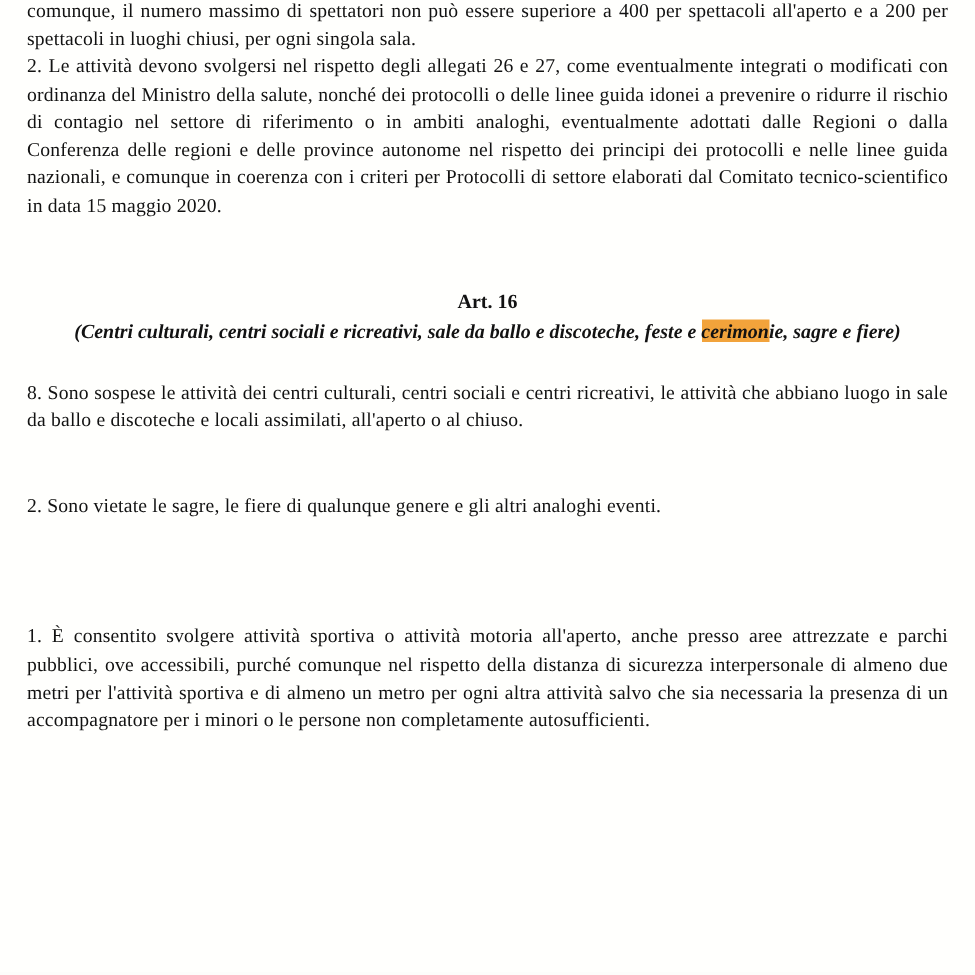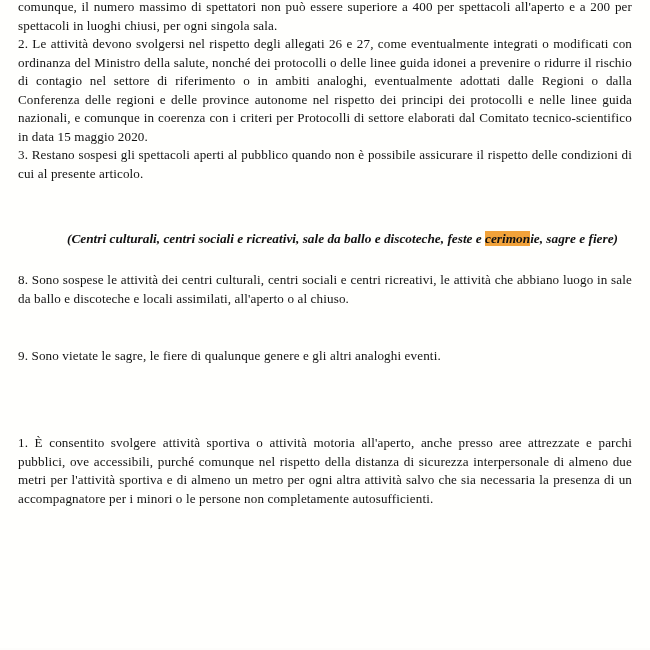--- a/index.html
+++ b/index.html
@@ -45,21 +45,21 @@
 
   
   .art-head {
     text-align: center;
     font-weight: bold;
     font-size: 13.3px;
     line-height: 18.4px;
     margin: 0;
   }
   .art-sub {
-    text-align: right;
+    text-align: center;
     font-weight: bold;
     font-style: italic;
     font-size: 13.3px;
     line-height: 19px;
     margin: 0;
     padding: 0 14px;
   }
 
   
   .gap-xl { height: 46px; }
@@ -87,41 +87,41 @@
 <body>
 
 <div class="page" style="background: rgb(253, 253, 251); color: rgb(20, 20, 20);">
 
   <div class="top-block">
 
     <p class="body-text first">comunque, il numero massimo di spettatori non può essere superiore a 400 per spettacoli all'aperto e a 200 per spettacoli in luoghi chiusi, per ogni singola sala.</p>
 
     <p class="body-text">2.  Le attività devono svolgersi nel rispetto degli allegati 26 e 27, come eventualmente integrati o modificati con ordinanza del Ministro della salute, nonché dei protocolli o delle linee guida idonei a prevenire o ridurre il rischio di contagio nel settore di riferimento o in ambiti analoghi, eventualmente adottati dalle Regioni o dalla Conferenza delle regioni e delle province autonome nel rispetto dei principi dei protocolli e nelle linee guida nazionali, e comunque in coerenza con i criteri per Protocolli di settore elaborati dal Comitato tecnico-scientifico in data 15 maggio 2020.</p>
 
-    <p class="body-text">3.  Restano sospesi gli spettacoli aperti al pubblico quando non è possibile assicurare il rispetto delle condizioni di cui al presente articolo.</p>
 
   </div>
 
   <div class="gap-xl"></div>
 
   <div>
 
+    <p class="art-head">Art. 16</p>
 
     <p class="art-sub"><span>(Centri culturali, centri sociali e ricreativi, sale da ballo e discoteche, feste e </span><span class="hl-orange" style="background-color: rgb(240, 162, 60);">cerimon</span><span>ie, sagre e fiere)</span></p>
 
     <div class="gap-head"></div>
 
     <p class="body-text para">8. Sono sospese le attività dei centri culturali, centri sociali e centri ricreativi, le attività che abbiano luogo in sale da ballo e discoteche e locali assimilati, all'aperto o al chiuso.</p>
 
     <div class="gap-m"></div>
 
 
     <div class="gap-m"></div>
 
-    <p class="body-text para">9. Sono vietate le sagre, le fiere di qualunque genere e gli altri analoghi eventi.</p>
+    <p class="body-text para">2. Sono vietate le sagre, le fiere di qualunque genere e gli altri analoghi eventi.</p>
 
   </div>
 
   <div class="gap-xl"></div>
 
   <div>
 
 
 
     <div class="gap-head"></div>

